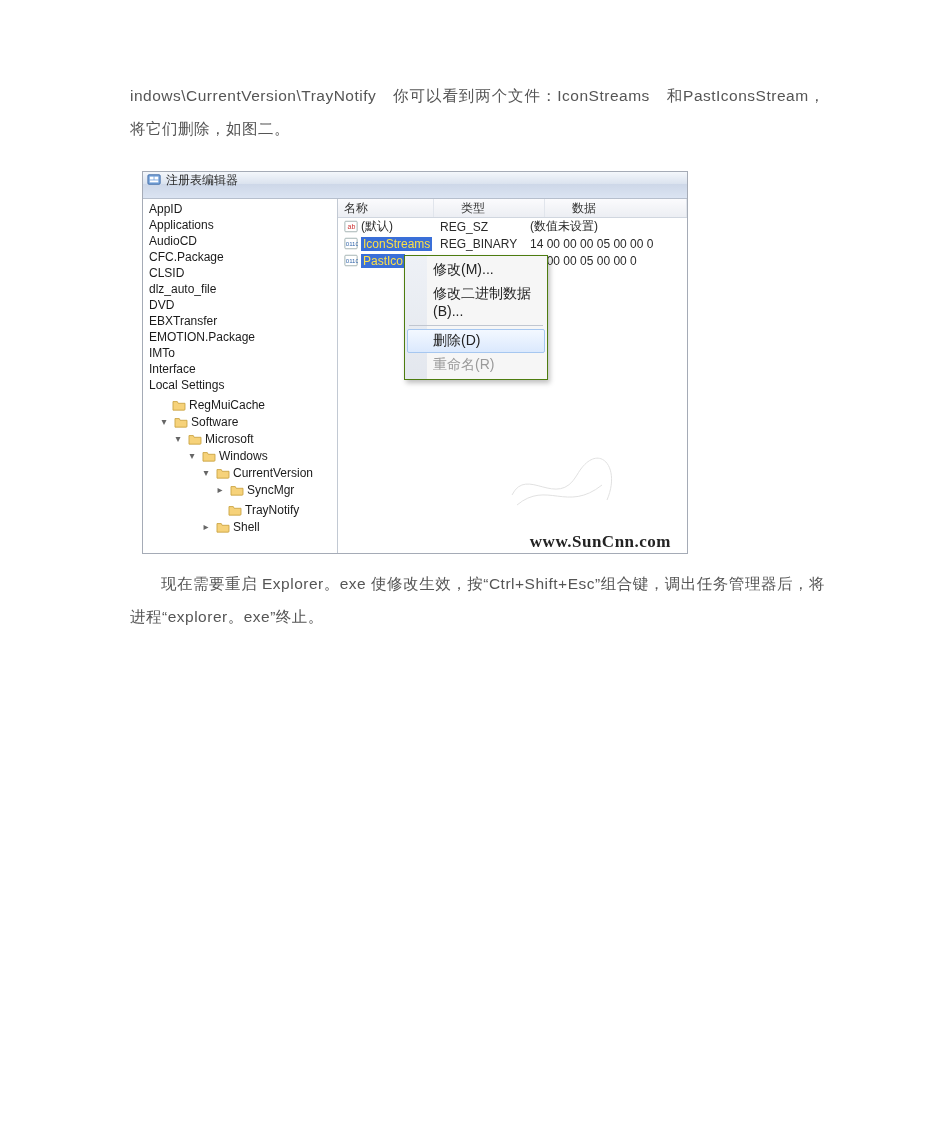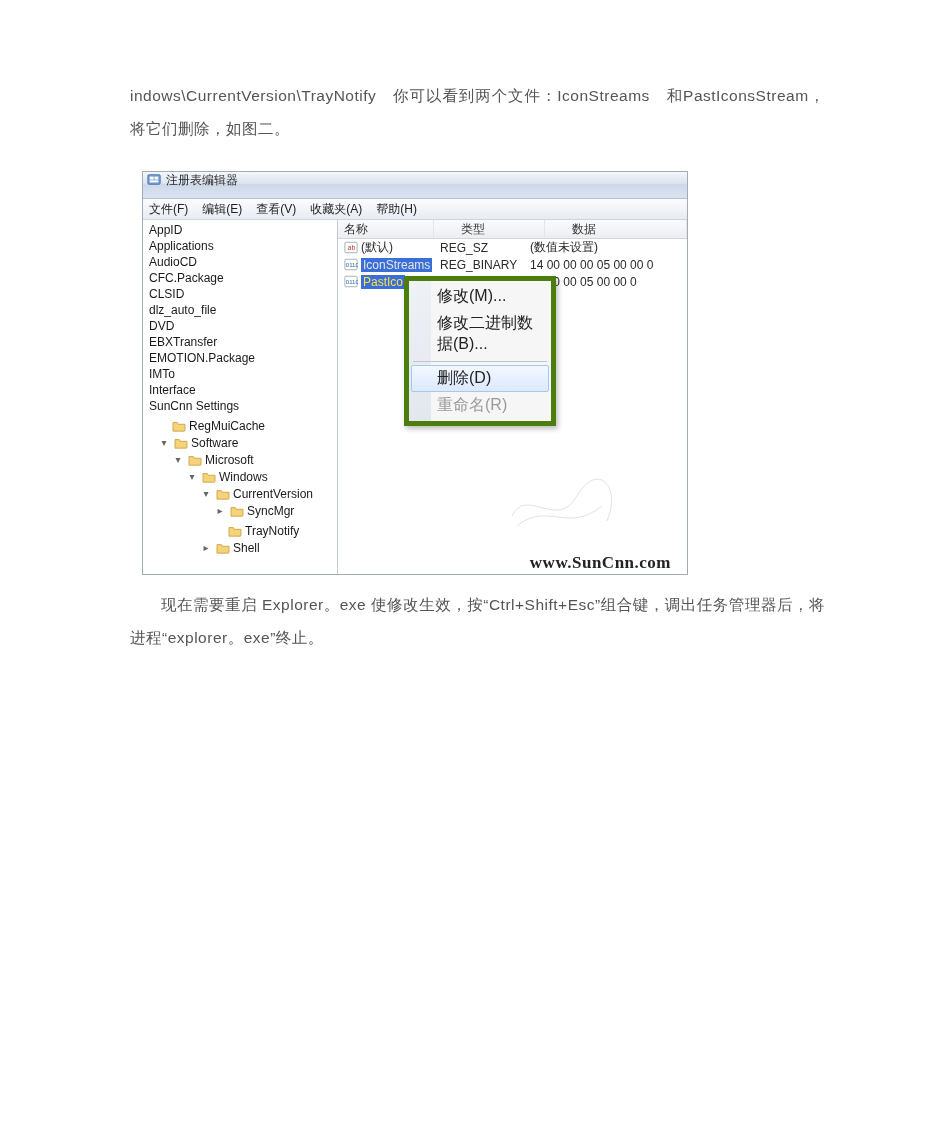--- a/index.html
+++ b/index.html
@@ -133,35 +133,35 @@
     color: #2a2a2a;
   }
   .row .cell { padding-left: 6px; white-space:nowrap; display:flex; align-items:center; gap:3px;}
   .valicon {
     width:14px; height:13px; display:inline-block;
   }
   .row.selected .cell:first-child {
     padding-left:6px;
   }
   .row.selected .nametext {
-    background:#3a6fd8; color:#e5e5e5; padding:0 2px;
+    background:#3a6fd8; color:#fde047; padding:0 2px;
   }
   .row.selected2 .nametext {
     background:#3a6fd8; color:#fde047; padding:0 2px;
   }
   .context-menu {
     position: absolute;
     left: 66px;
     top: 56px;
     width: 138px;
     background: #f6f6f6;
-    border: 5px solid #4d7c0f;
+    border: 1px solid #4d7c0f;
     box-shadow: 2px 3px 5px rgba(0,0,0,0.25);
     padding: 2px 2px;
-    font-size: 16px;
+    font-size: 14px;
     color: #222;
     filter: blur(0.35px);
   }
   .context-menu .citem {
     padding: 3px 6px 3px 26px;
     position: relative;
     border-radius: 2px;
   }
   .context-menu .citem.disabled { color:#9a9a9a; }
   .context-menu .citem.highlight {
@@ -212,44 +212,37 @@
           <svg viewBox="0 0 16 16" width="15" height="15">
             <rect x="1" y="3" width="13" height="10" rx="1" fill="#7ea9de" stroke="#3d6aa6"></rect>
             <rect x="3" y="5" width="4" height="3" fill="#fff"></rect>
             <rect x="8" y="5" width="4" height="3" fill="#fff"></rect>
             <rect x="3" y="9" width="9" height="2" fill="#fff"></rect>
           </svg>
         </span>
         <span class="title-text">注册表编辑器</span>
       </div>
 
-      <div class="menubar">
-        <span>文件(F)</span>
-        <span>编辑(E)</span>
-        <span>查看(V)</span>
-        <span>收藏夹(A)</span>
-        <span>帮助(H)</span>
-      </div>
 
       <div class="regedit-body">
 
         <div class="tree-pane">
           <ul class="tree-list">
             <li><span>AppID</span></li>
             <li><span>Applications</span></li>
             <li><span>AudioCD</span></li>
             <li><span>CFC.Package</span></li>
             <li><span>CLSID</span></li>
             <li><span>dlz_auto_file</span></li>
             <li><span>DVD</span></li>
             <li><span>EBXTransfer</span></li>
             <li><span>EMOTION.Package</span></li>
             <li><span>IMTo</span></li>
             <li><span>Interface</span></li>
-            <li><span>SunCnn Settings</span></li>
+            <li><span>Local Settings</span></li>
 
             <li class="sub1">
               <span class="tree-folder">
                   <span class="noexp"></span>
                 <span class="folder-icon">
                   <svg viewBox="0 0 16 14" width="14" height="12">
                       <path d="M1 3h5l1 2h8v7a1 1 0 0 1-1 1H1z" fill="#f6d27a" stroke="#c9a13f"></path>
                     </svg>
                 </span>
                 <span>RegMuiCache</span>

